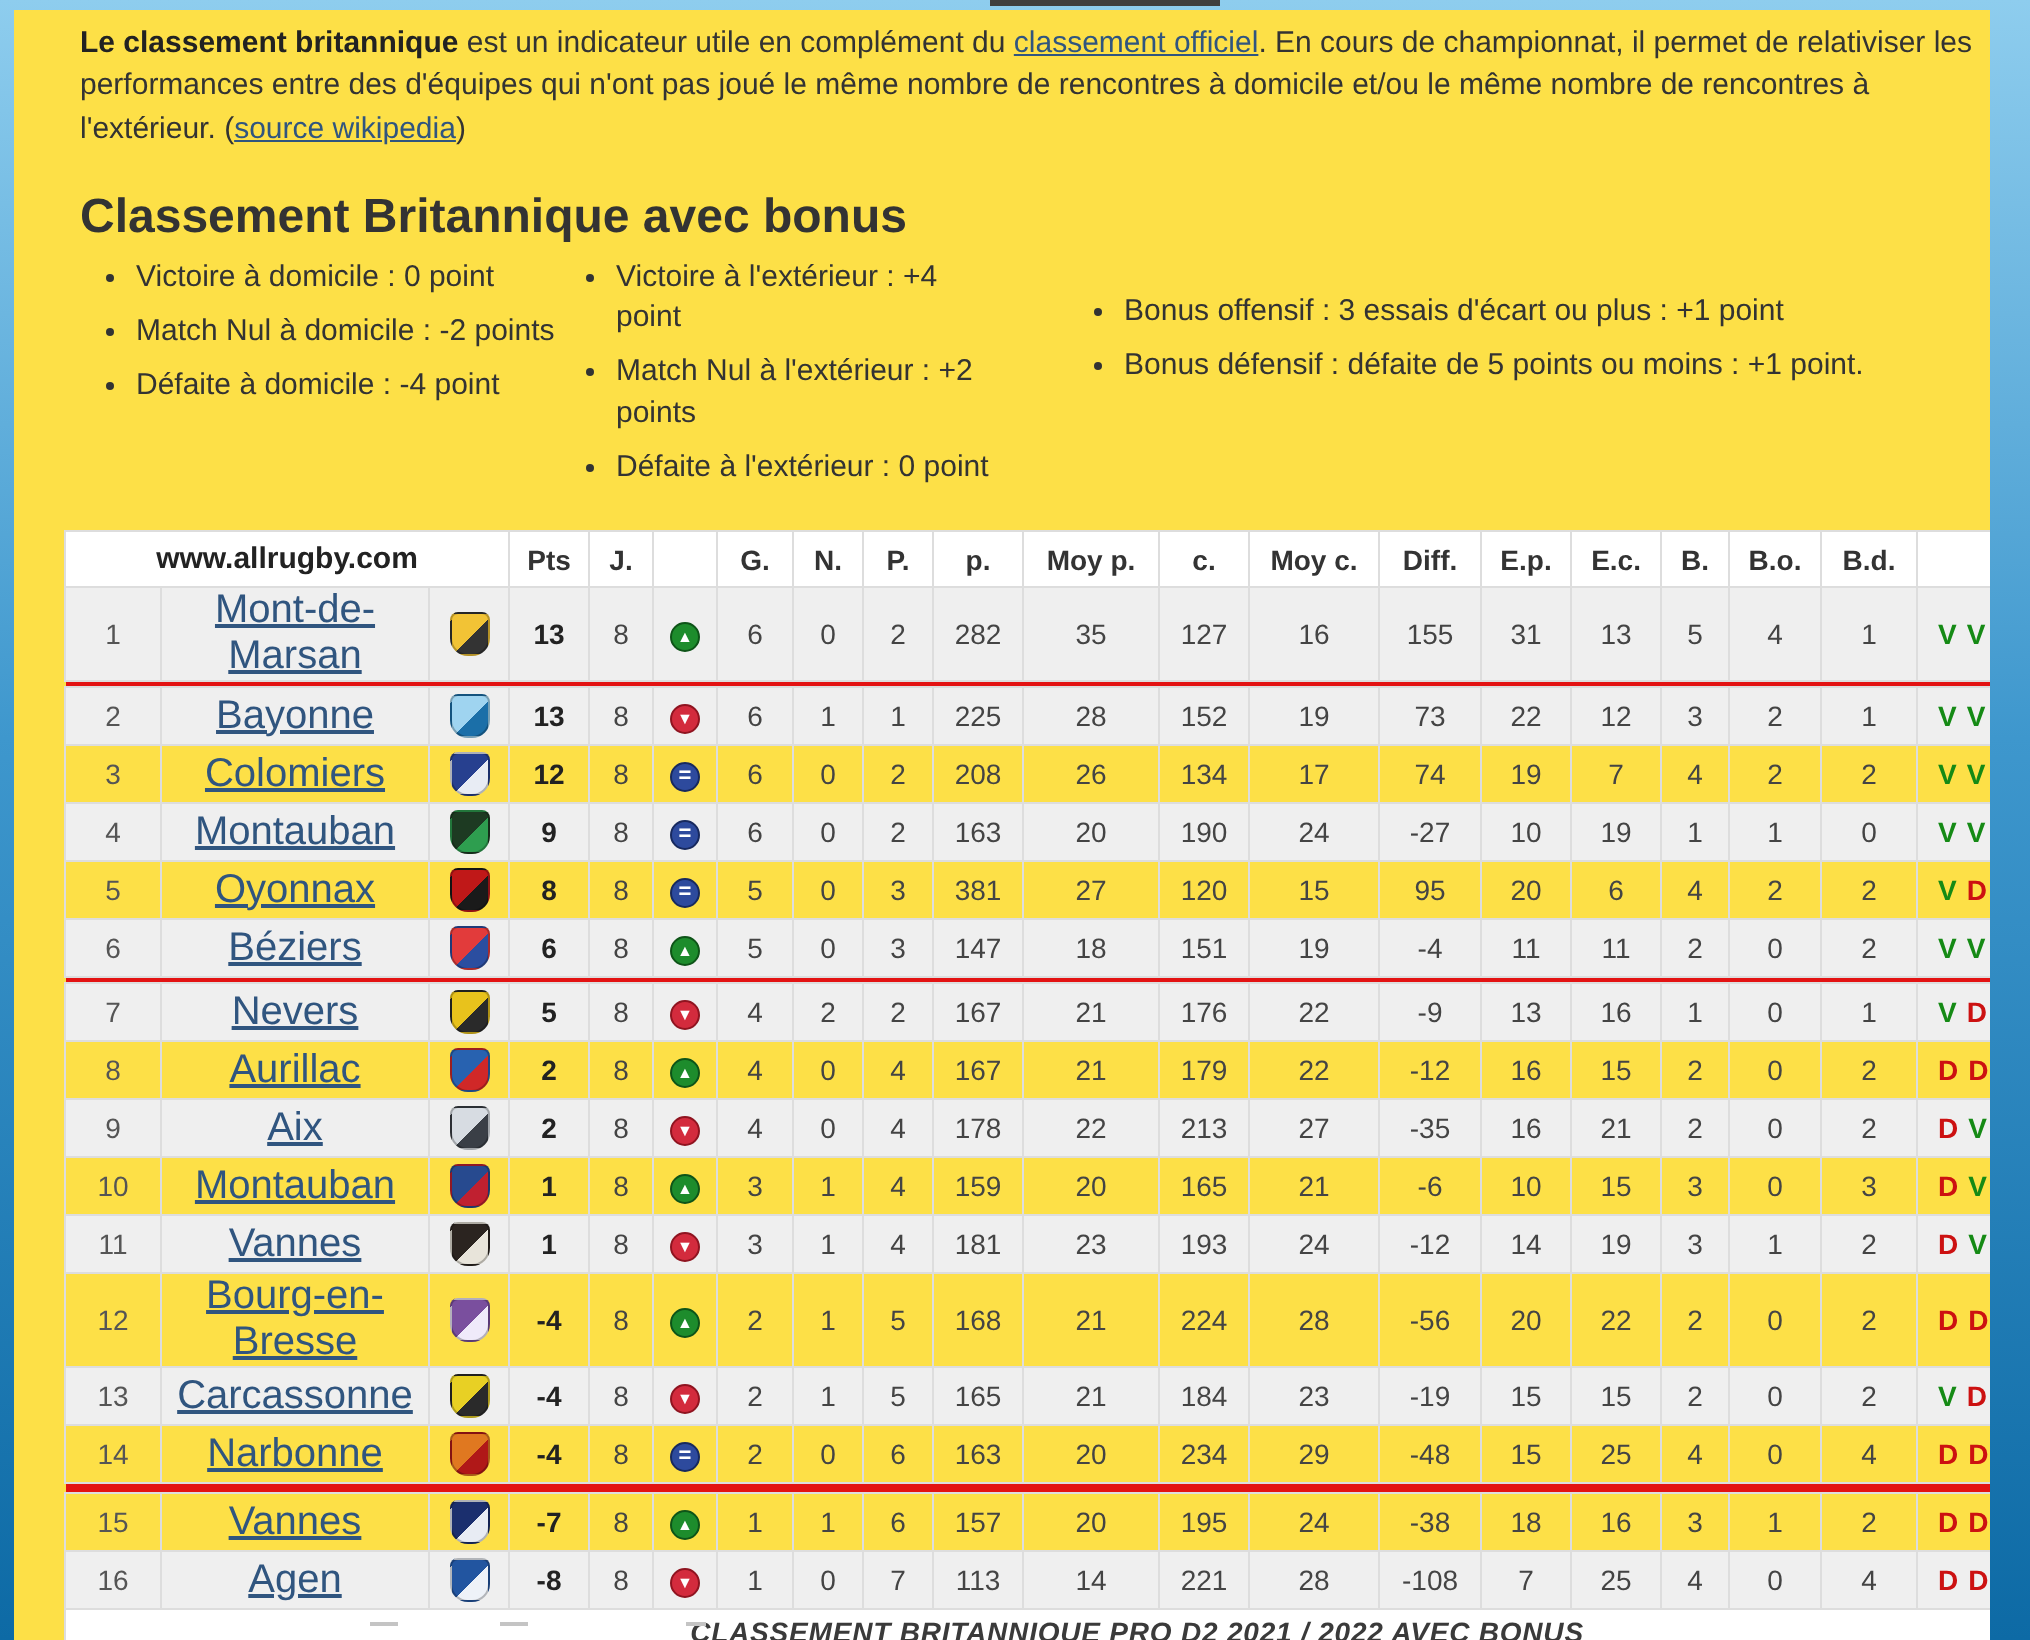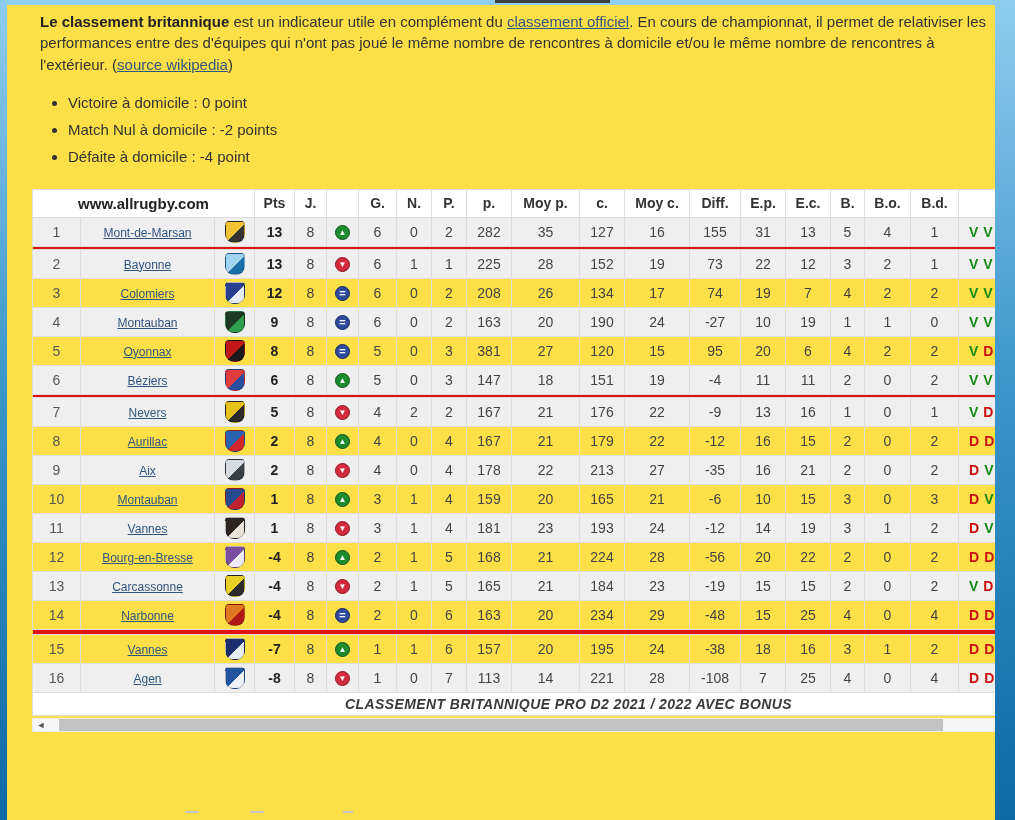--- a/index.html
+++ b/index.html
@@ -20,38 +20,38 @@
   .intro b { color:#222; }
   
   h1.page-title { margin:20px 0 6px 9px; font-size:24px; color:#333; font-weight:bold; }
   
   .rules { display:flex; margin:4px 9px 0 9px; }
   .rules-left { width:492px; }
   .rules-right { flex:1; padding-top:10px; }
   .rules-heading { font-size:15px; color:#222; }
   .rules-heading b { color:#222; }
   .twocol { display:flex; }
-  .twocol ul { margin:14px 0 0 0; padding-left:28px; }
+  .twocol ul { margin:0 0 0 0; padding-left:28px; }
   .twocol ul.c1 { width:246px; }
   .twocol ul.c2 { width:218px; padding-left:22px; }
   .rules-right ul { margin:7px 0 0 0; padding-left:30px; }
   li { font-size:15px; color:#333; margin-bottom:7px; line-height:1.35; }
   
   .table-clip { margin:14px 0 0 1px; width:986px; overflow:hidden; }
   table.brit { border-collapse:collapse; table-layout:fixed; width:1072px; }
   .brit th, .brit td { border:1px solid #ddd; text-align:center; padding:0 2px; }
   .brit thead th { height:28px; font-size:14px; color:#333; font-weight:bold; background:#fff;margin-top:46px; }
   .brit thead th.site { font-size:15px; color:#222; }
   .brit tbody td { height:29px; font-size:14px; color:#444; }
   .brit tbody tr:nth-child(odd) { background:#efefef; }
   .brit tbody tr.sep, .brit tbody tr.sep td { background:#e31212 !important; border:none; padding:0; }
   .brit tbody tr.sep td { height:3px; line-height:0; }
   .brit tbody tr.sep.thick td { height:5px; }
   .brit td.rank { color:#555; }
-  .brit td.team a { color:#30557f; font-size:12px; text-decoration:underline; cursor:pointer; }
+  .brit td.team a { color:#30557f; font-size:20px; text-decoration:underline; cursor:pointer; }
   .brit td.pts { font-weight:bold; color:#222; }
   .badge { display:inline-block; width:20px; height:22px; vertical-align:middle;
            border-radius:4px 4px 9px 9px; border:1px solid rgba(0,0,0,.25); }
   .ticon { display:inline-block; width:15px; height:15px; border-radius:50%部; border-radius:50%;
            color:#fff; font-size:8px; line-height:14px; text-align:center; vertical-align:middle; font-weight:bold; }
   .ticon.up   { background:#1d8c2c; border:1px solid #0e5418; }
   .ticon.down { background:#d32b3d; border:1px solid #8f1420; }
   .ticon.eq   { background:#2d4a9d; border:1px solid #17295e; font-size:11px; line-height:13px; }
   td.tend { text-align:left; padding-left:10px; white-space:nowrap; overflow:hidden; }
   td.tend span { font-weight:bold; font-size:14px; margin-right:5px; }
@@ -70,32 +70,42 @@
 </style>
 </head>
 <body>
 
 <div class="top-strip"></div>
 
 <div class="content">
 
   <p class="intro"><b>Le classement britannique</b><span> est un indicateur utile en complément du </span><a>classement officiel</a><span>. En cours de championnat, il permet de relativiser les performances entre des d'équipes qui n'ont pas joué le même nombre de rencontres à domicile et/ou le même nombre de rencontres à l'extérieur. (</span><a>source wikipedia</a><span>)</span></p>
 
+  <h1 class="page-title">Classement Britannique avec bonus</h1>
 
   <div class="rules">
     <div class="rules-left">
       <div class="twocol">
         <ul class="c1" id="list-c1">
             <li>Victoire à domicile : 0 point</li>
             <li>Match Nul à domicile : -2 points</li>
             <li>Défaite à domicile : -4 point</li>
           </ul>
+        <ul class="c2" id="list-c2">
+            <li>Victoire à l'extérieur : +4 point</li>
+            <li>Match Nul à l'extérieur : +2 points</li>
+            <li>Défaite à l'extérieur : 0 point</li>
+          </ul>
       </div>
     </div>
     <div class="rules-right">
+      <ul id="list-bonus">
+          <li>Bonus offensif : 3 essais d'écart ou plus : +1 point</li>
+          <li>Bonus défensif : défaite de 5 points ou moins : +1 point.</li>
+        </ul>
     </div>
   </div>
 
   <div class="table-clip">
     <table class="brit">
       <colgroup>
         <col style="width:48px">
           <col style="width:134px">
           <col style="width:40px">
         <col style="width:40px">

